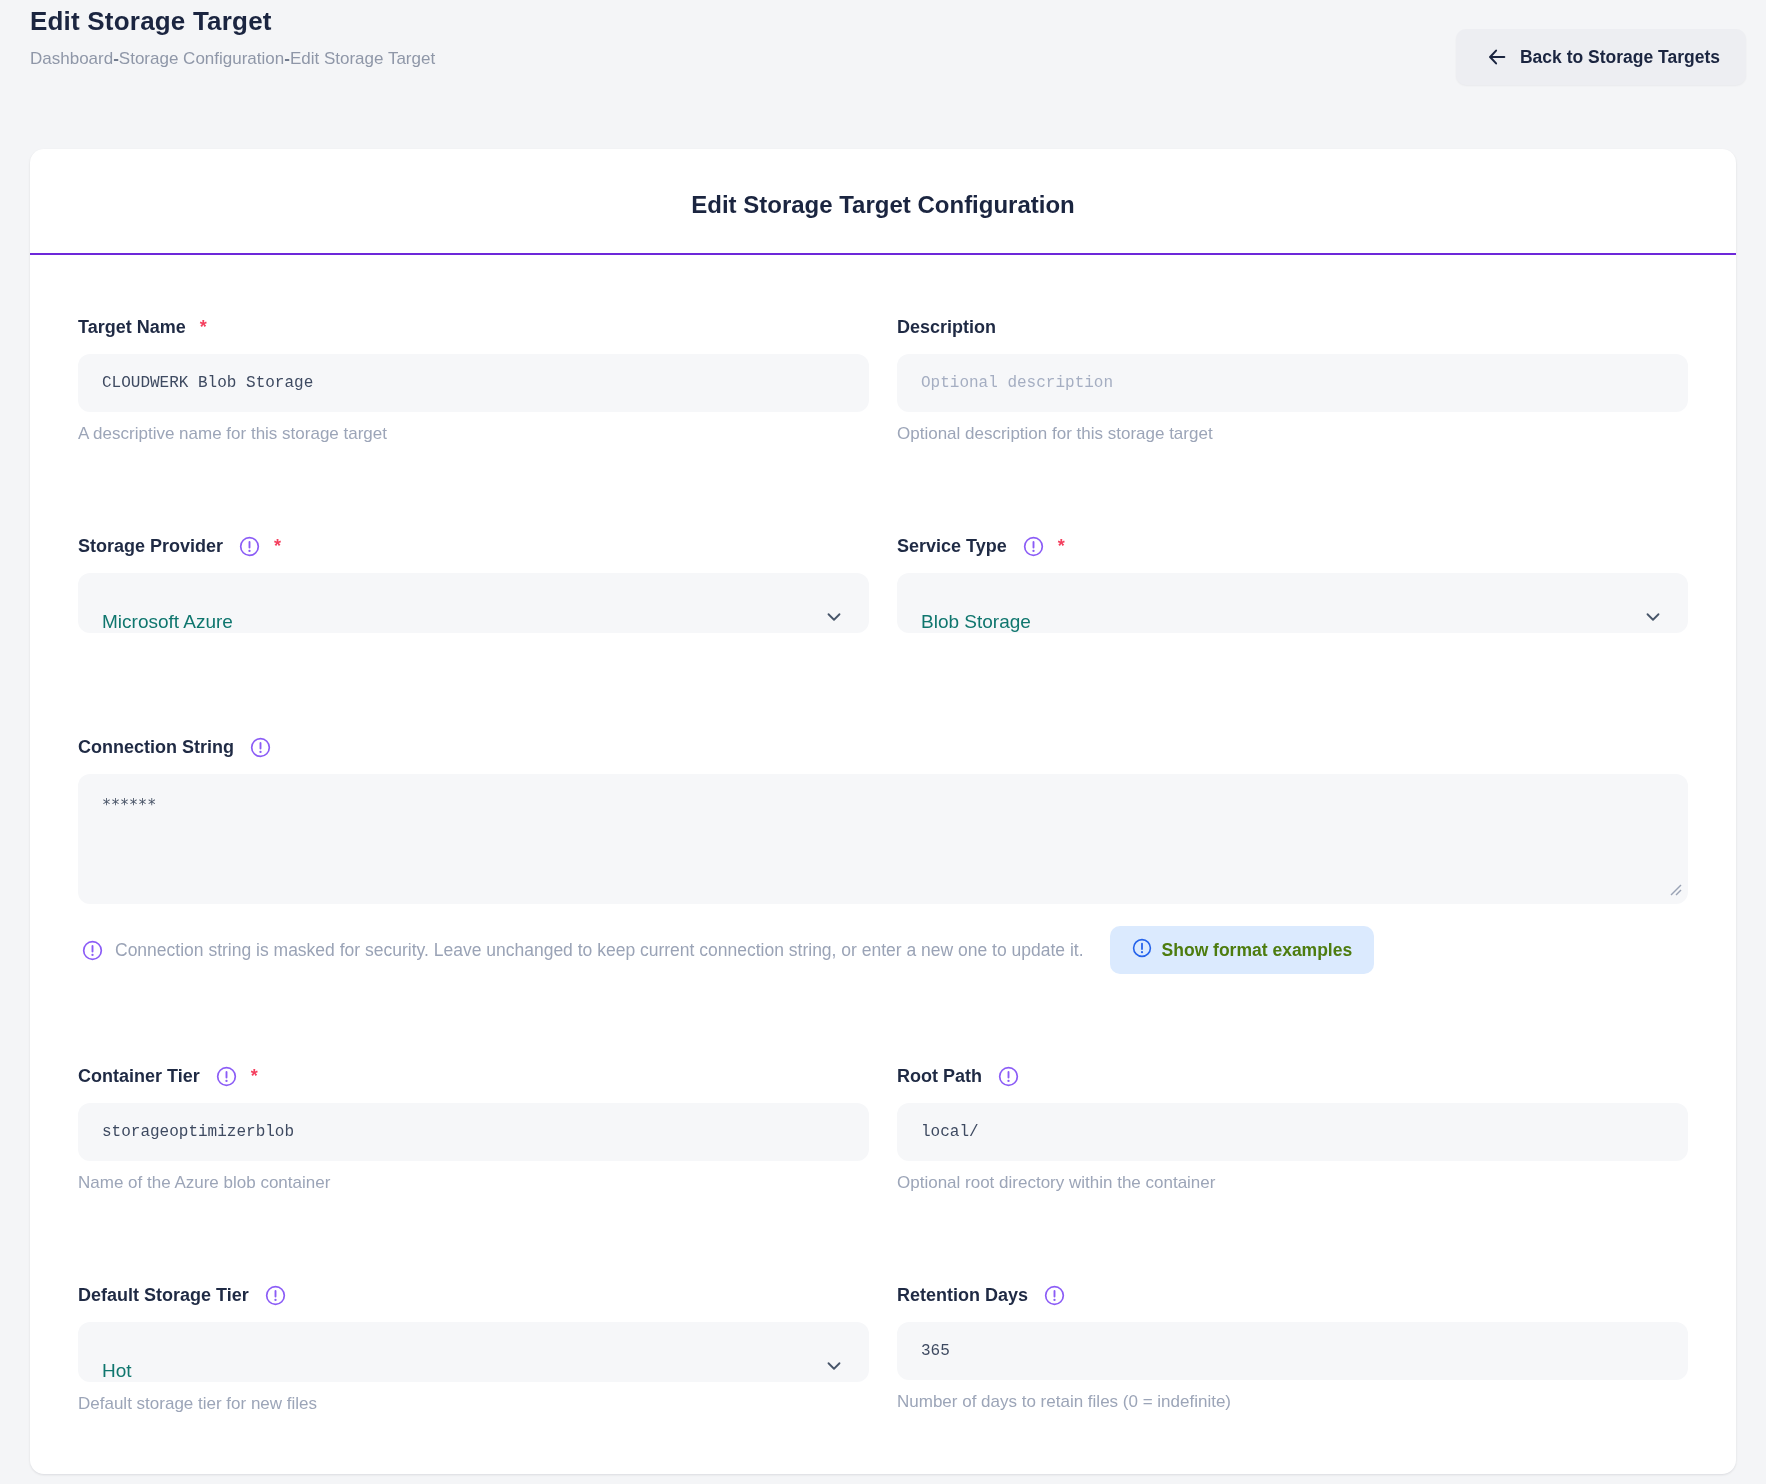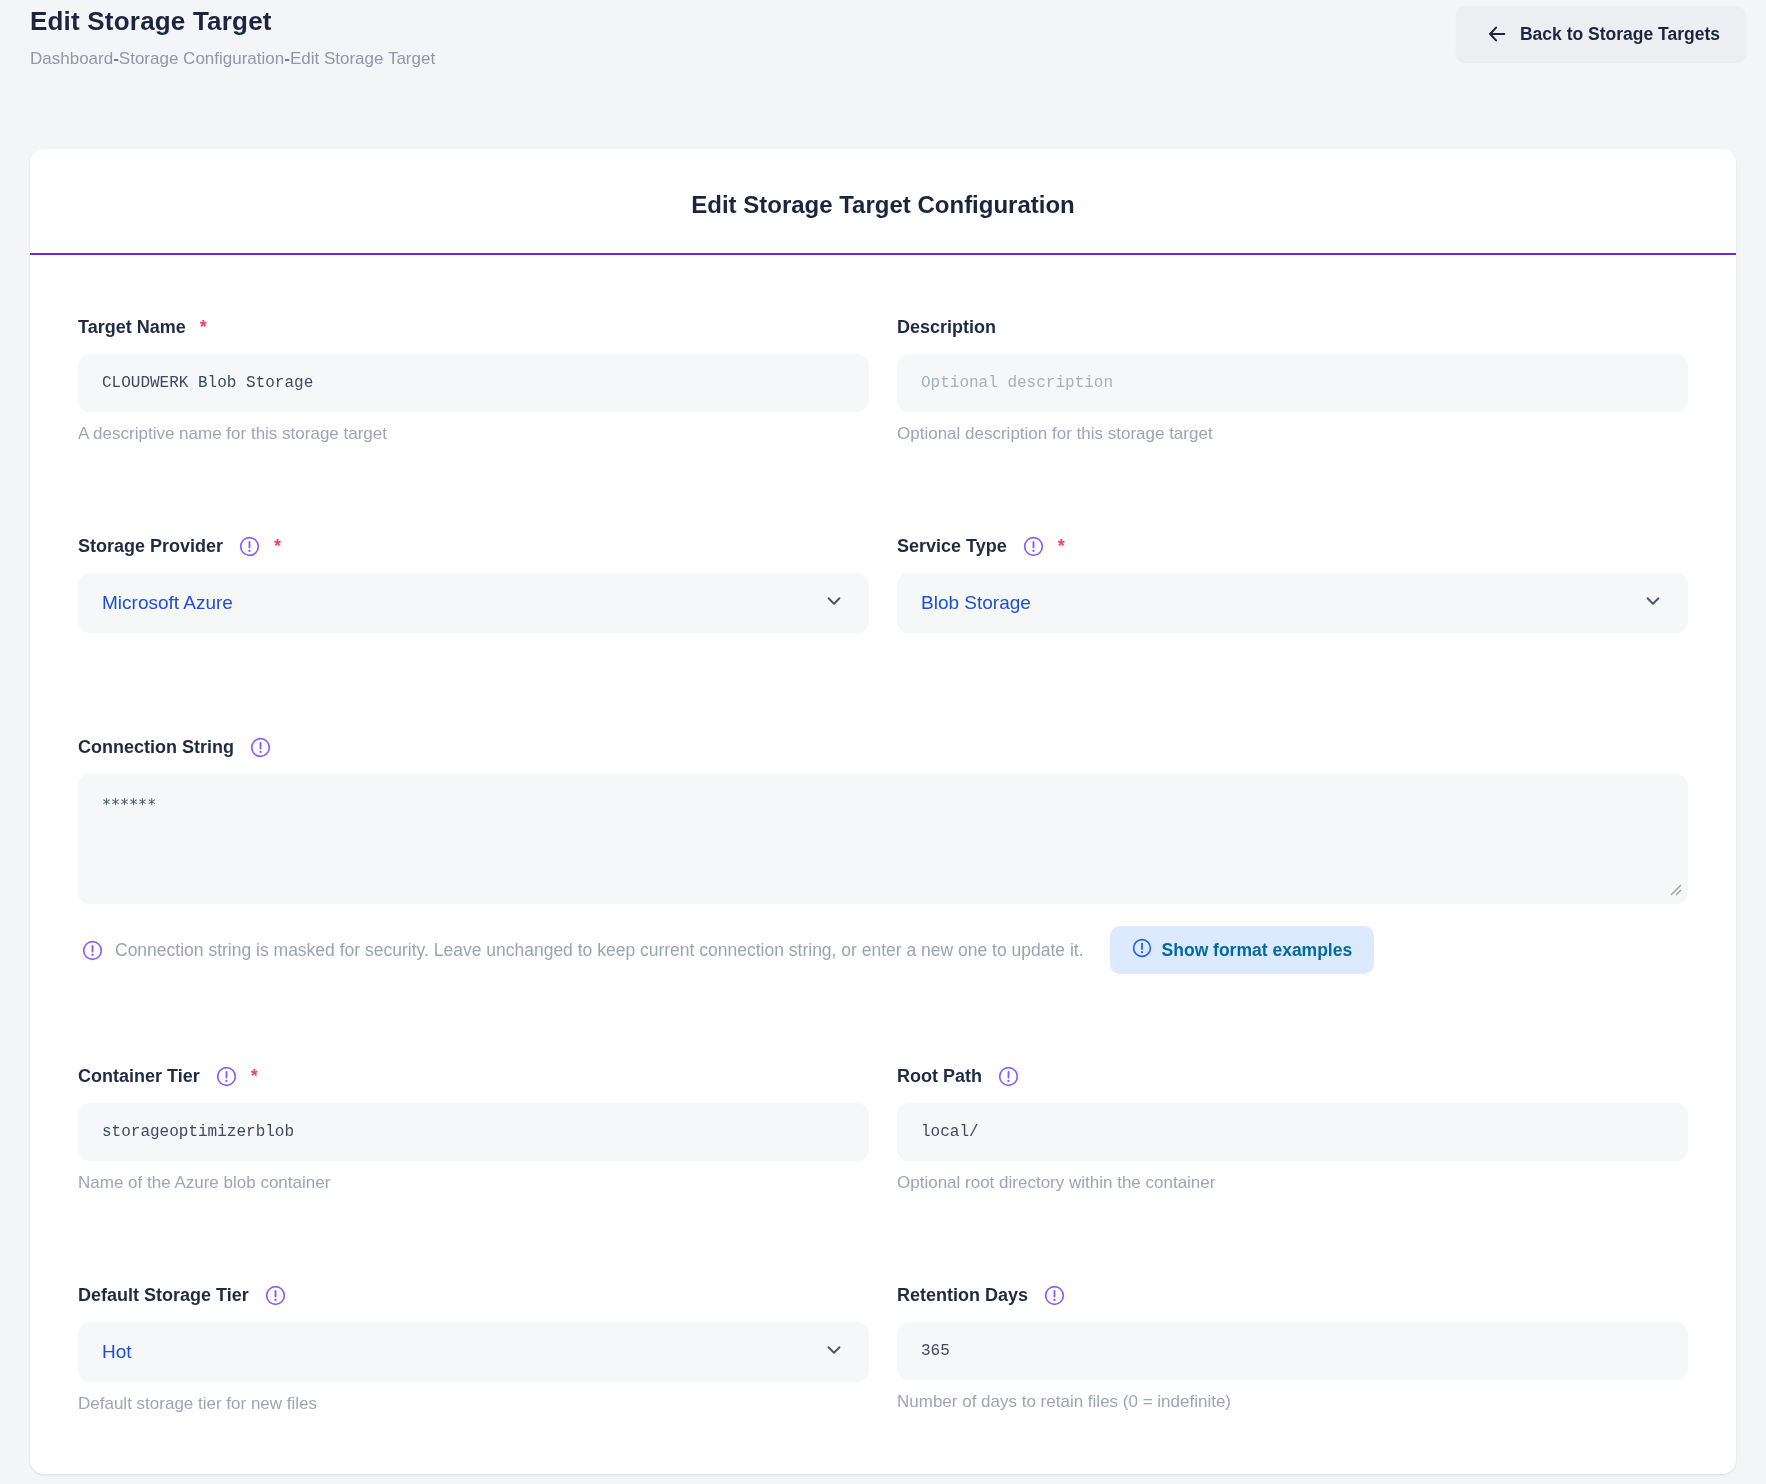--- a/index.html
+++ b/index.html
@@ -9,21 +9,21 @@
     font-family:"Liberation Sans", sans-serif;
     color:#1f2a44;
   }
 
   
   .page-header { position:relative; padding:6px 30px 0 30px; }
   .page-title { font-size:26px; font-weight:700; color:#1b2540; letter-spacing:.2px; }
   .breadcrumb { margin-top:12px; font-size:17px; color:#8f97a8; display:flex; align-items:center; gap:0; }
   .crumb-sep { color:#707a8d; font-weight:700; }
   .back-btn {
-    position:absolute; top:6px; right:20px;
+    position:absolute; top:29px; right:20px;
     display:flex; align-items:center; gap:12px;
     background:#edeef2; border:none; border-radius:10px;
     padding:0 26px; height:56px;
     font-family:"Liberation Sans", sans-serif;
     font-size:17.5px; font-weight:700; color:#1b2540;
     box-shadow:0 1px 2px rgba(16,24,40,.05);
     cursor:pointer;
     text-align:right;
   }
 
@@ -56,25 +56,25 @@
     width:100%; height:58px;
     background:#f6f7f9; border:none; border-radius:12px;
     padding:0 24px;
     font-family:Liberation Mono, monospace;
     font-size:16px; color:#3e4a61;
   }
   .text-input::placeholder { color:#a5aec2; opacity:1; }
   .help-text { margin-top:12px; font-size:17px; color:#9ca5b8; }
 
   .select-box {
-    display:flex; align-items:center; justify-content:space-between;
+    display:flex; align-items:flex-end; justify-content:space-between;
     width:100%; height:60px;
     background:#f6f7f9; border-radius:12px;
     padding:0 24px;
-    font-size:19px; color:#1d4ed8;
+    font-size:19px; color:#0f766e;
     cursor:pointer;
   }
 
   
   .conn-group { margin-bottom:92px; }
   .conn-textarea-wrap { position:relative; }
   .conn-textarea {
     width:100%; height:130px; resize:none;
     background:#f6f7f9; border:none; border-radius:12px;
     padding:22px 24px;
@@ -86,21 +86,21 @@
     margin-top:18px;
     display:flex; align-items:center; gap:12px;
   }
   .note-text { font-size:17.5px; color:#9aa3b6; }
   .examples-btn {
     display:flex; align-items:center; gap:10px;
     margin-left:14px; flex:none;
     background:#dbeafe; border:none; border-radius:10px;
     padding:0 22px; height:48px;
     font-family:"Liberation Sans", sans-serif;
-    font-size:17.5px; font-weight:700; color:#0369a1;
+    font-size:17.5px; font-weight:700; color:#4d7c0f;
     cursor:pointer; white-space:nowrap;
   }
 </style>
 </head>
 <body>
 
 <div class="page-header">
   <div class="page-title">Edit Storage Target</div>
   <div class="breadcrumb">
     <span>Dashboard</span>

